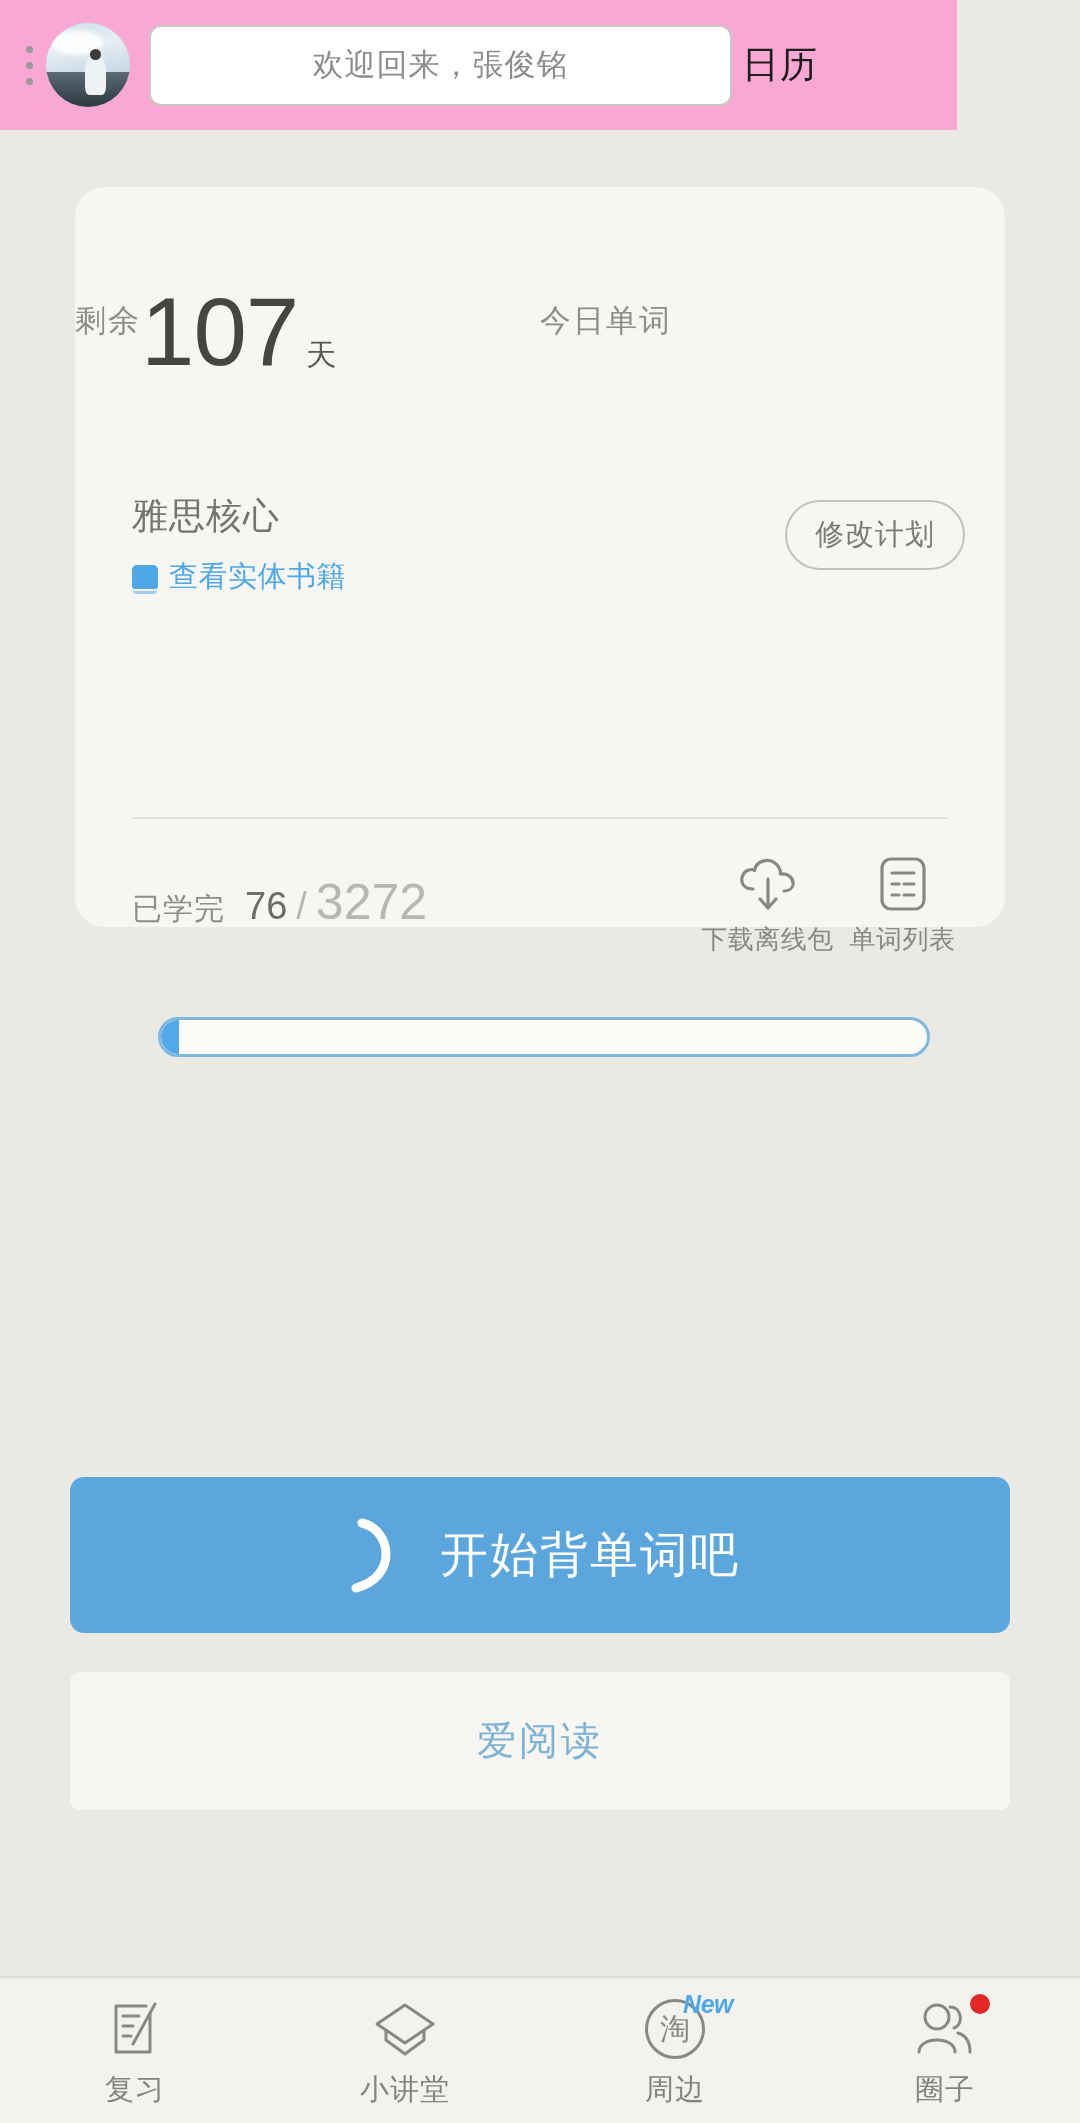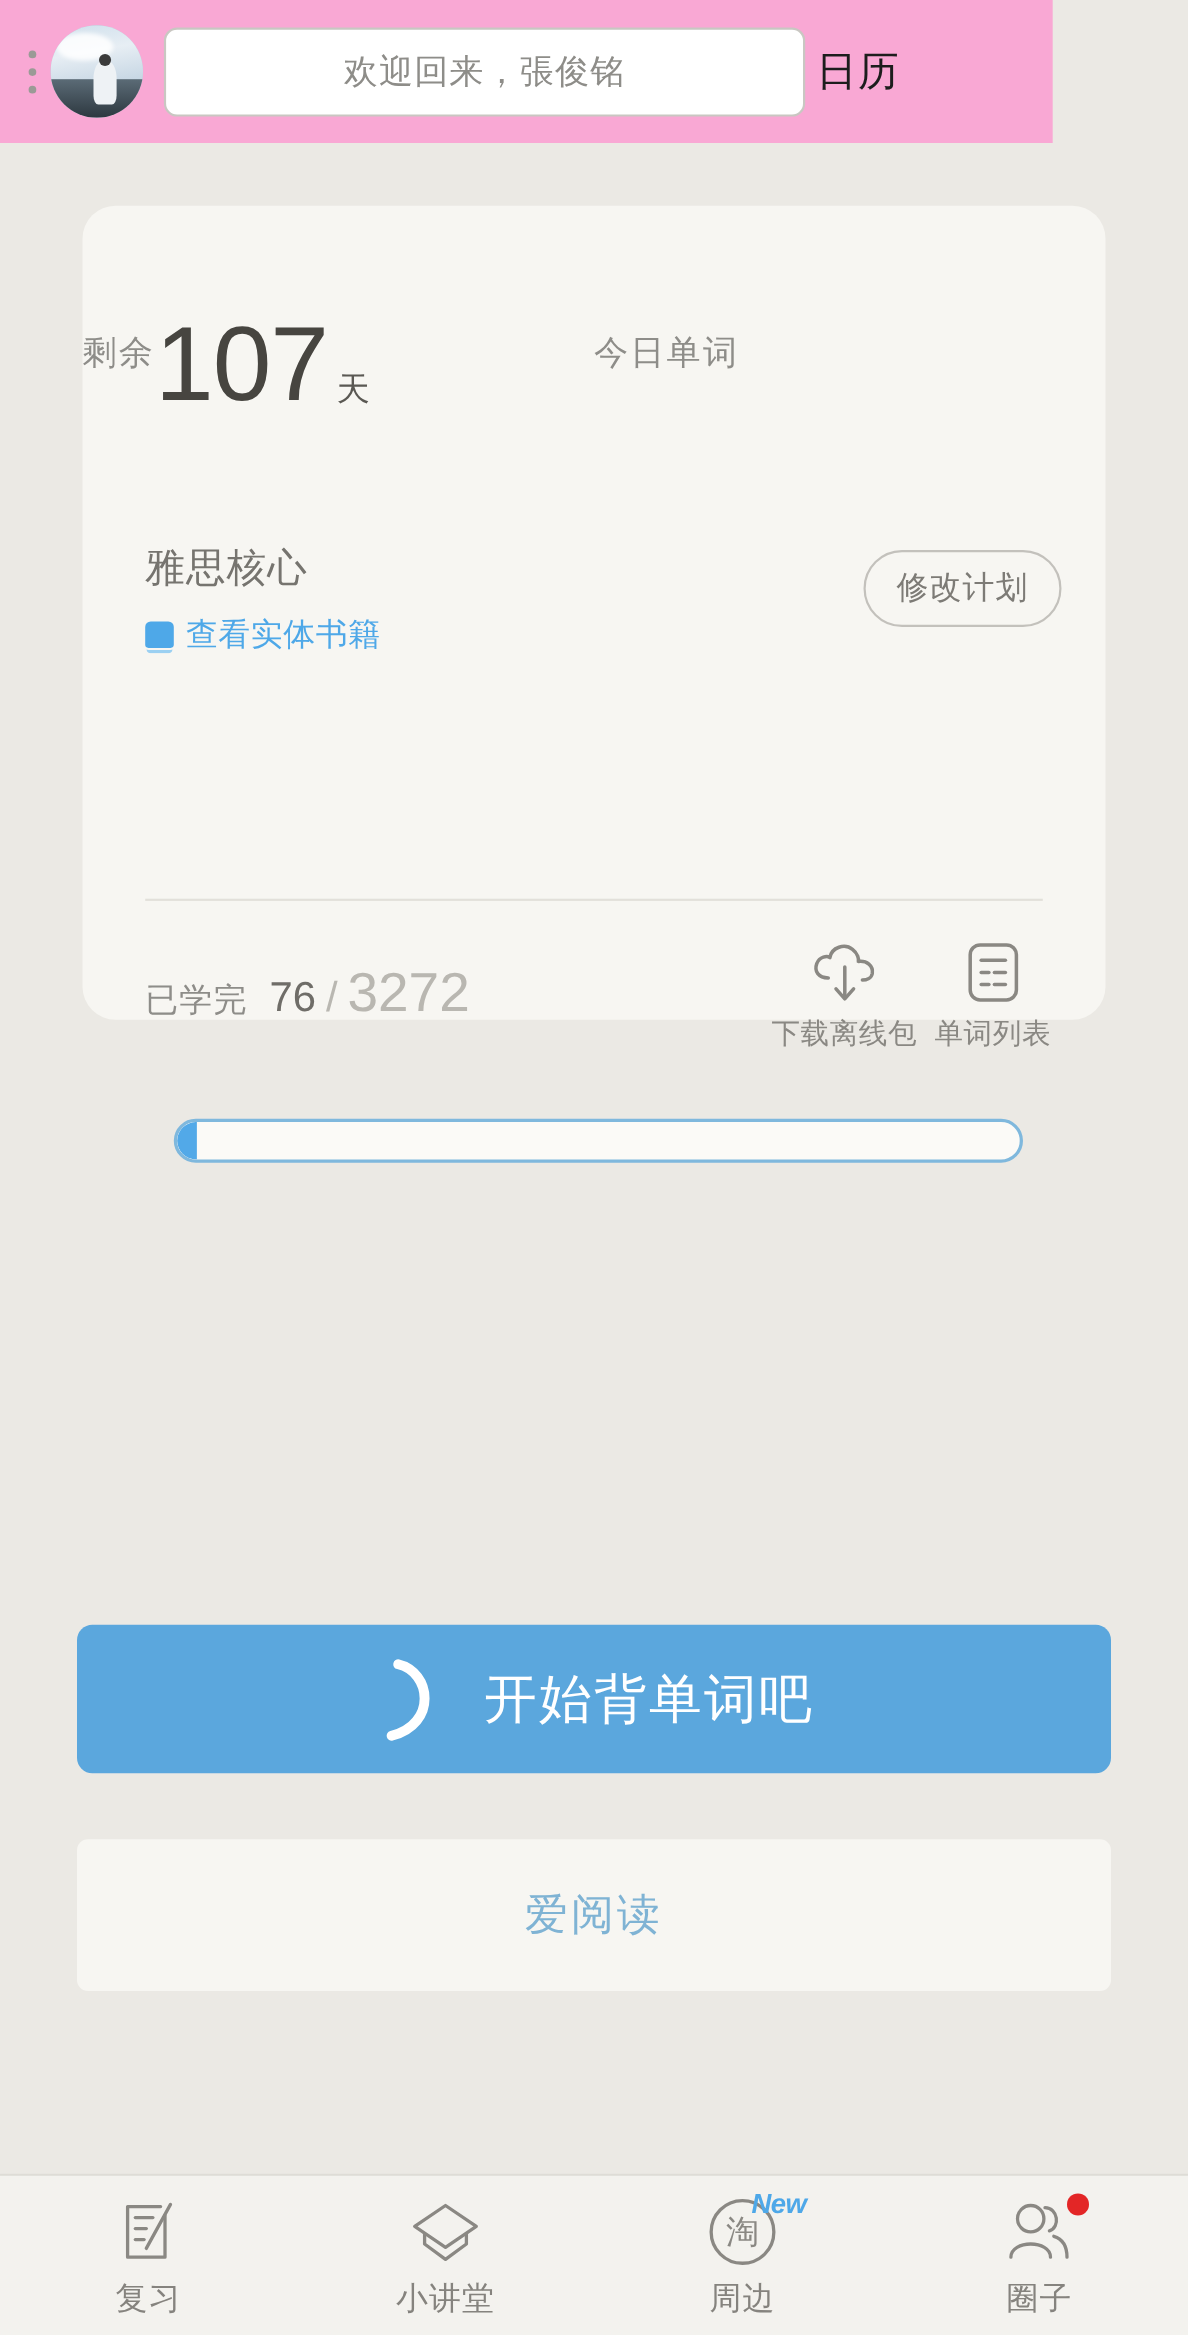--- a/index.html
+++ b/index.html
@@ -294,21 +294,21 @@
     background: #52a9e8;
     border-radius: 22px 0 0 22px;
   }
 
   
   .start-btn {
     position: absolute;
     left: 70px;
     top: 1477px;
     width: 940px;
-    height: 135px;
+    height: 156px;
     background: #5ba7dd;
     border-radius: 14px;
     display: flex;
     align-items: center;
     justify-content: center;
     gap: 28px;
   }
   .start-arc {
     width: 72px;
     height: 84px;

